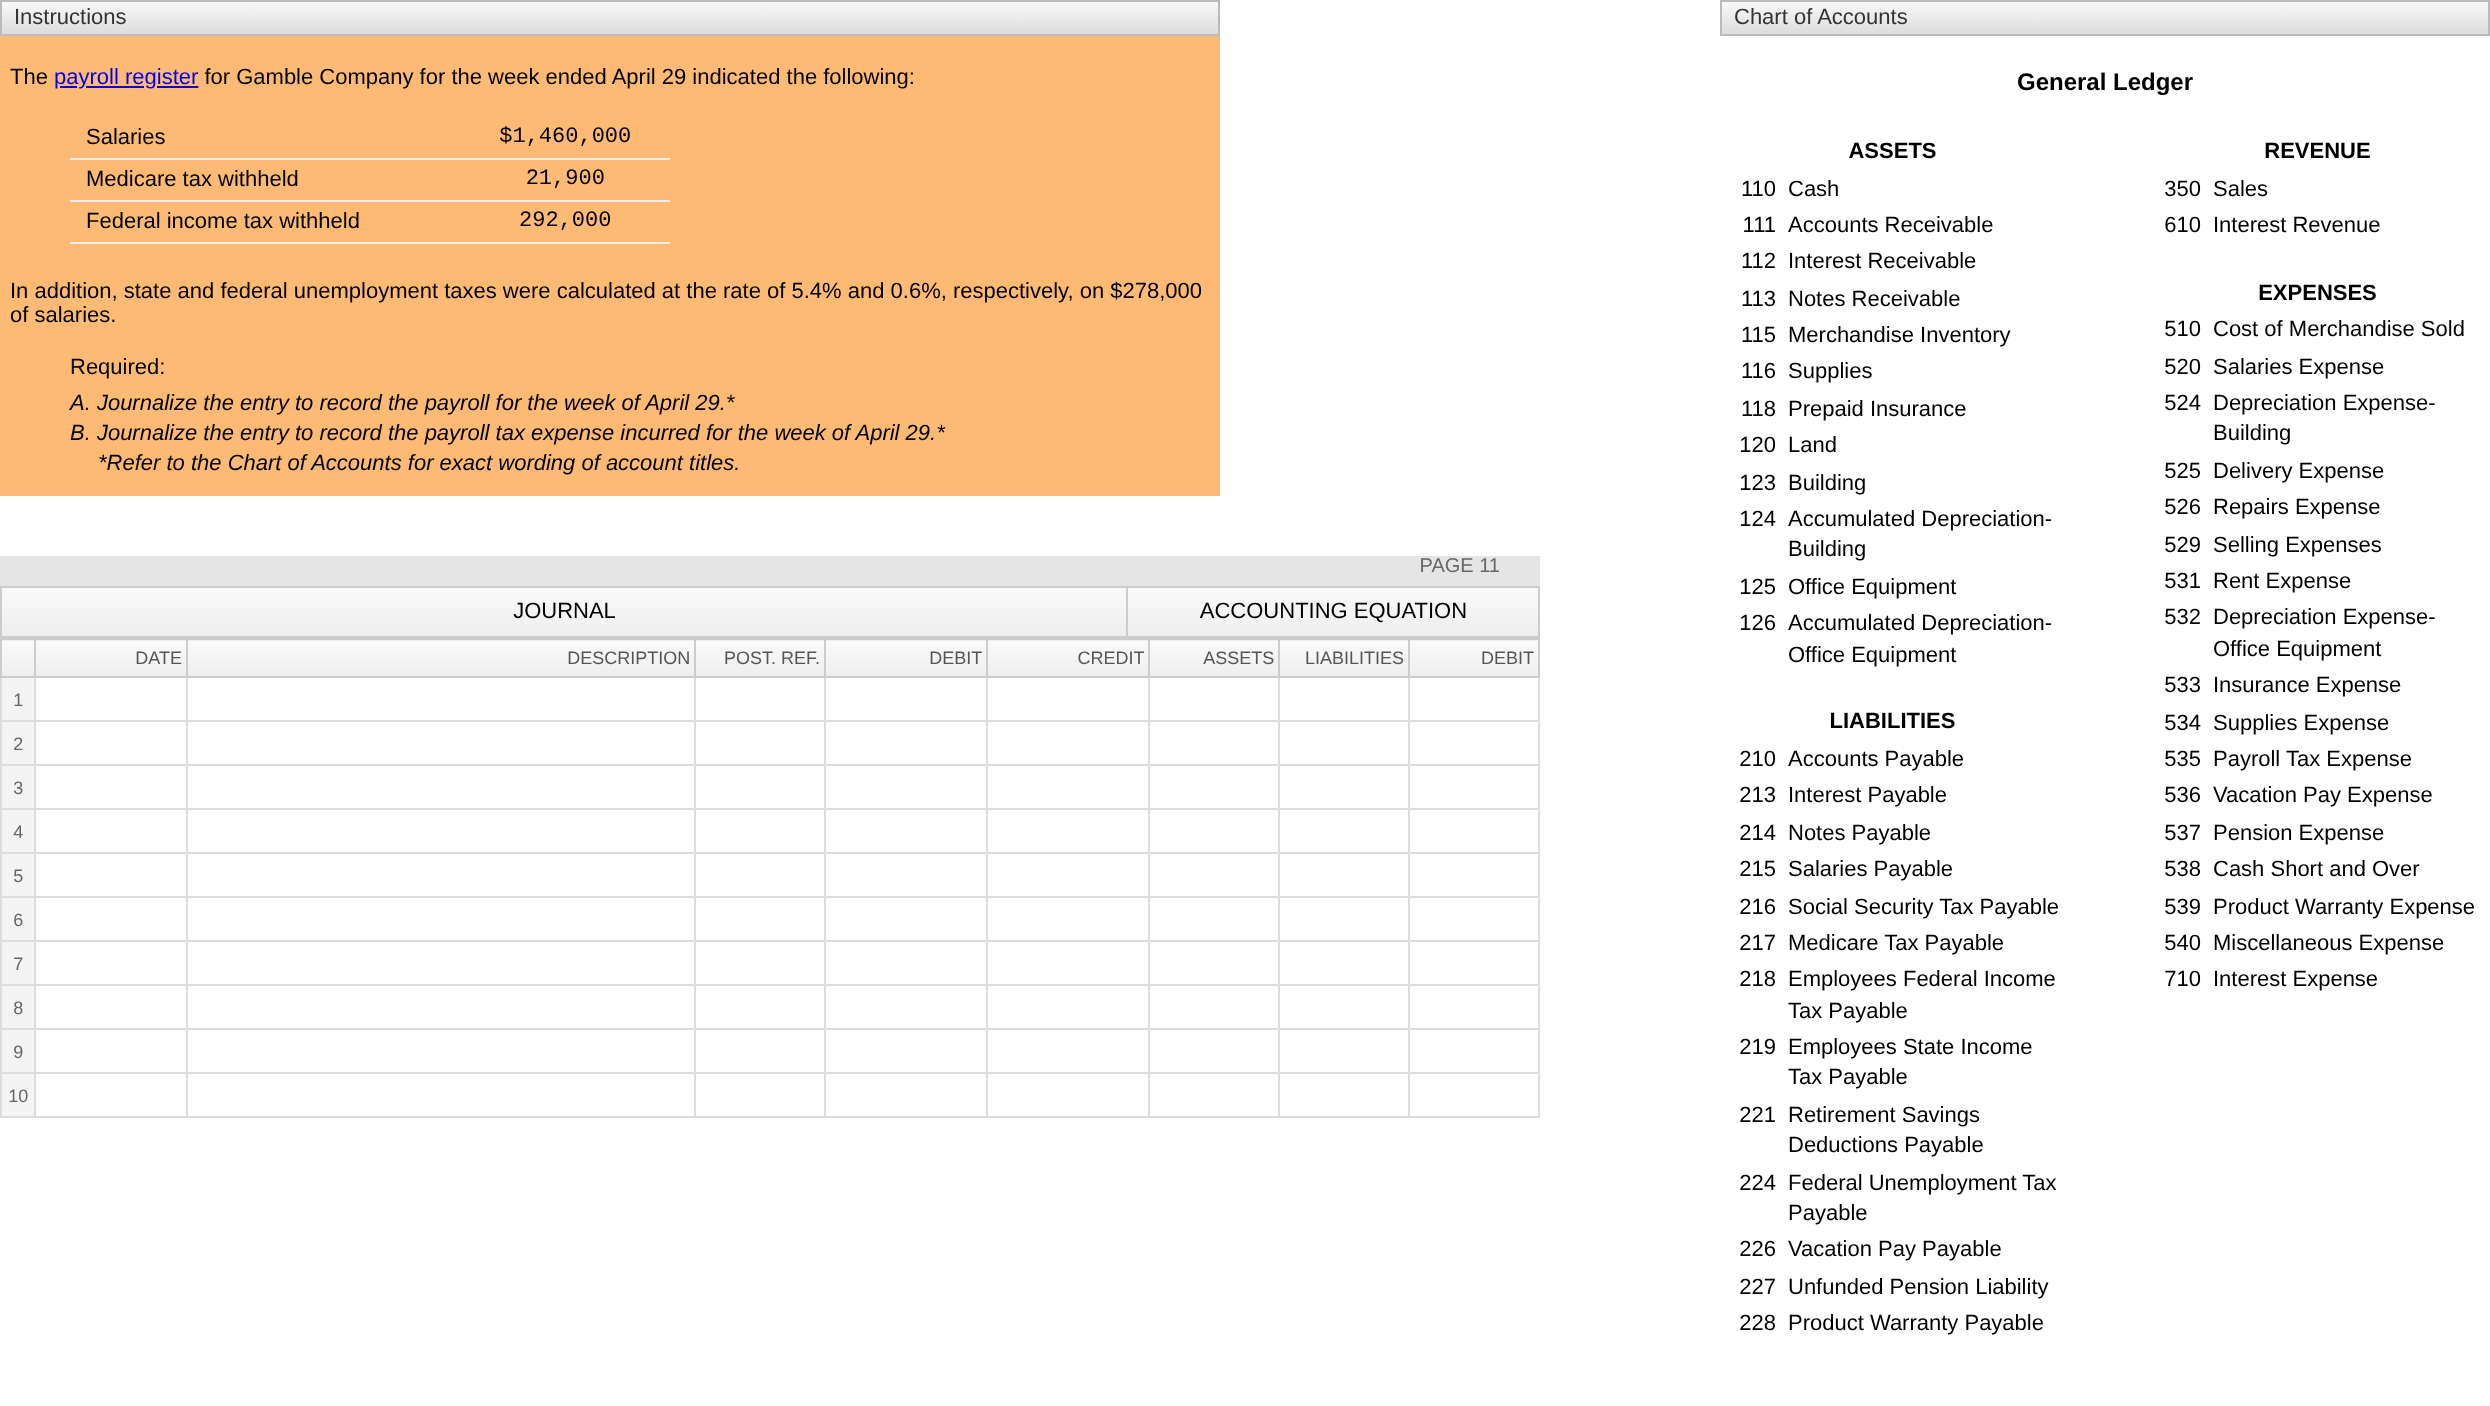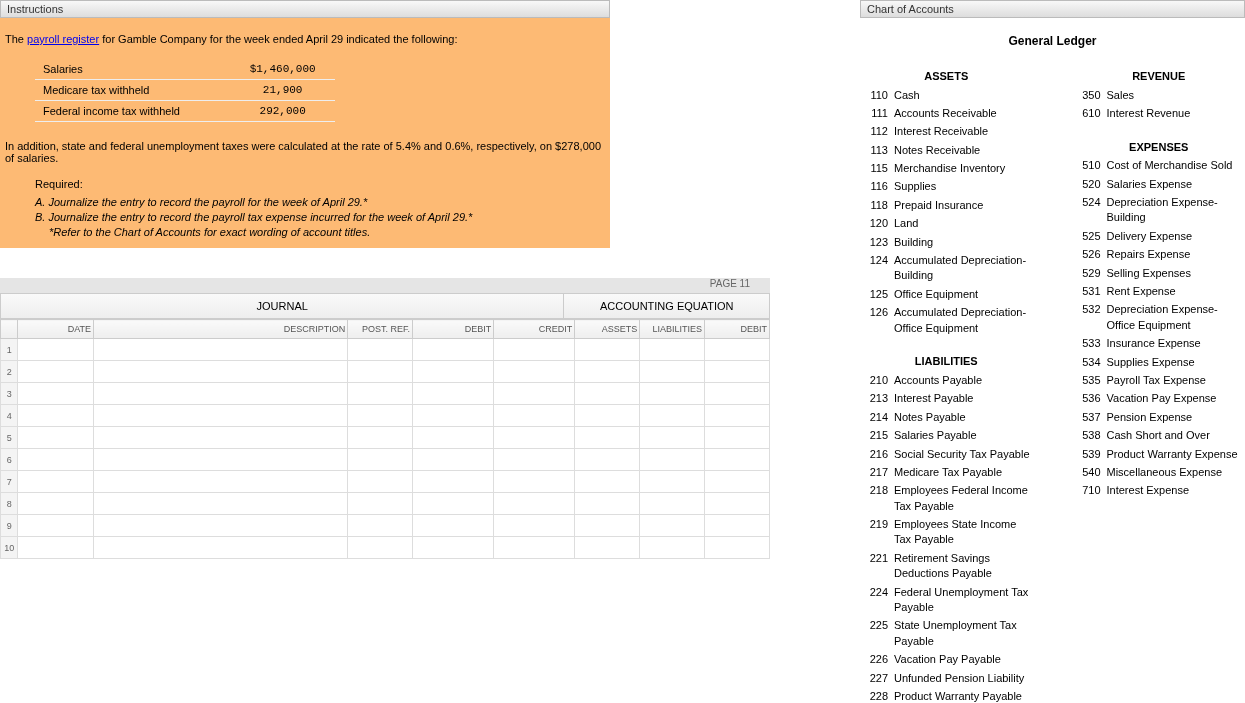--- a/index.html
+++ b/index.html
@@ -313,24 +313,20 @@
               </div>
               <div class="coa-row">
                 <span class="num">221</span>
                 <span class="name">Retirement Savings Deductions Payable</span>
               </div>
               <div class="coa-row">
                 <span class="num">224</span>
                 <span class="name">Federal Unemployment Tax Payable</span>
               </div>
               <div class="coa-row">
-                <span class="num">225</span>
-                <span class="name">State Unemployment Tax Payable</span>
-              </div>
-              <div class="coa-row">
                 <span class="num">226</span>
                 <span class="name">Vacation Pay Payable</span>
               </div>
               <div class="coa-row">
                 <span class="num">227</span>
                 <span class="name">Unfunded Pension Liability</span>
               </div>
               <div class="coa-row">
                 <span class="num">228</span>
                 <span class="name">Product Warranty Payable</span>

